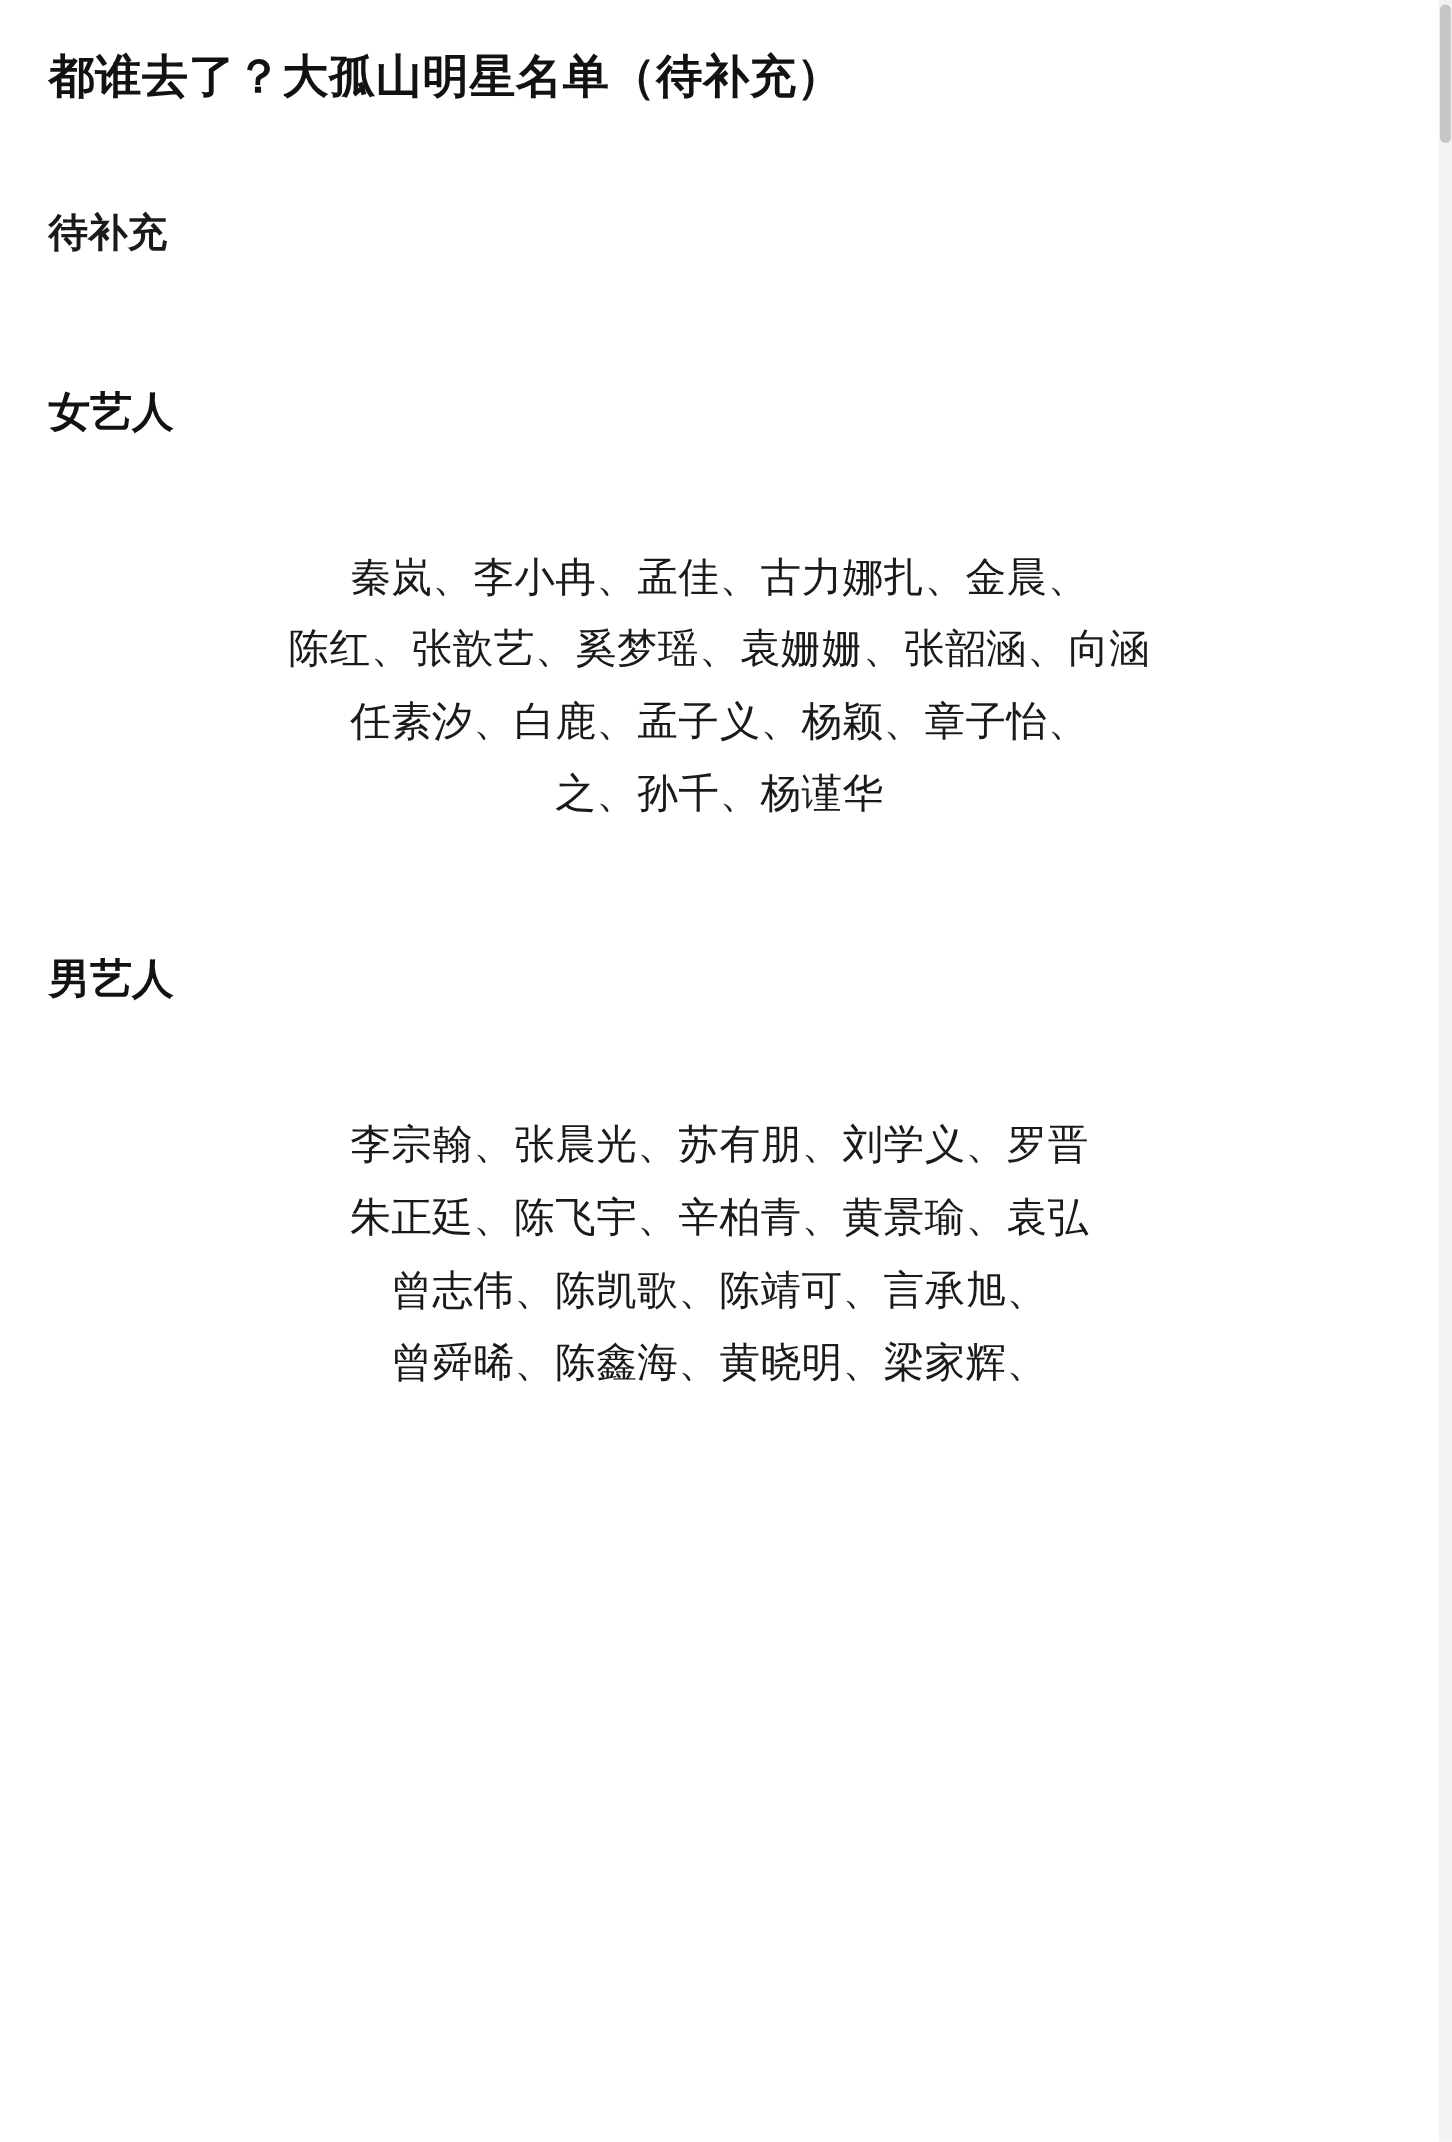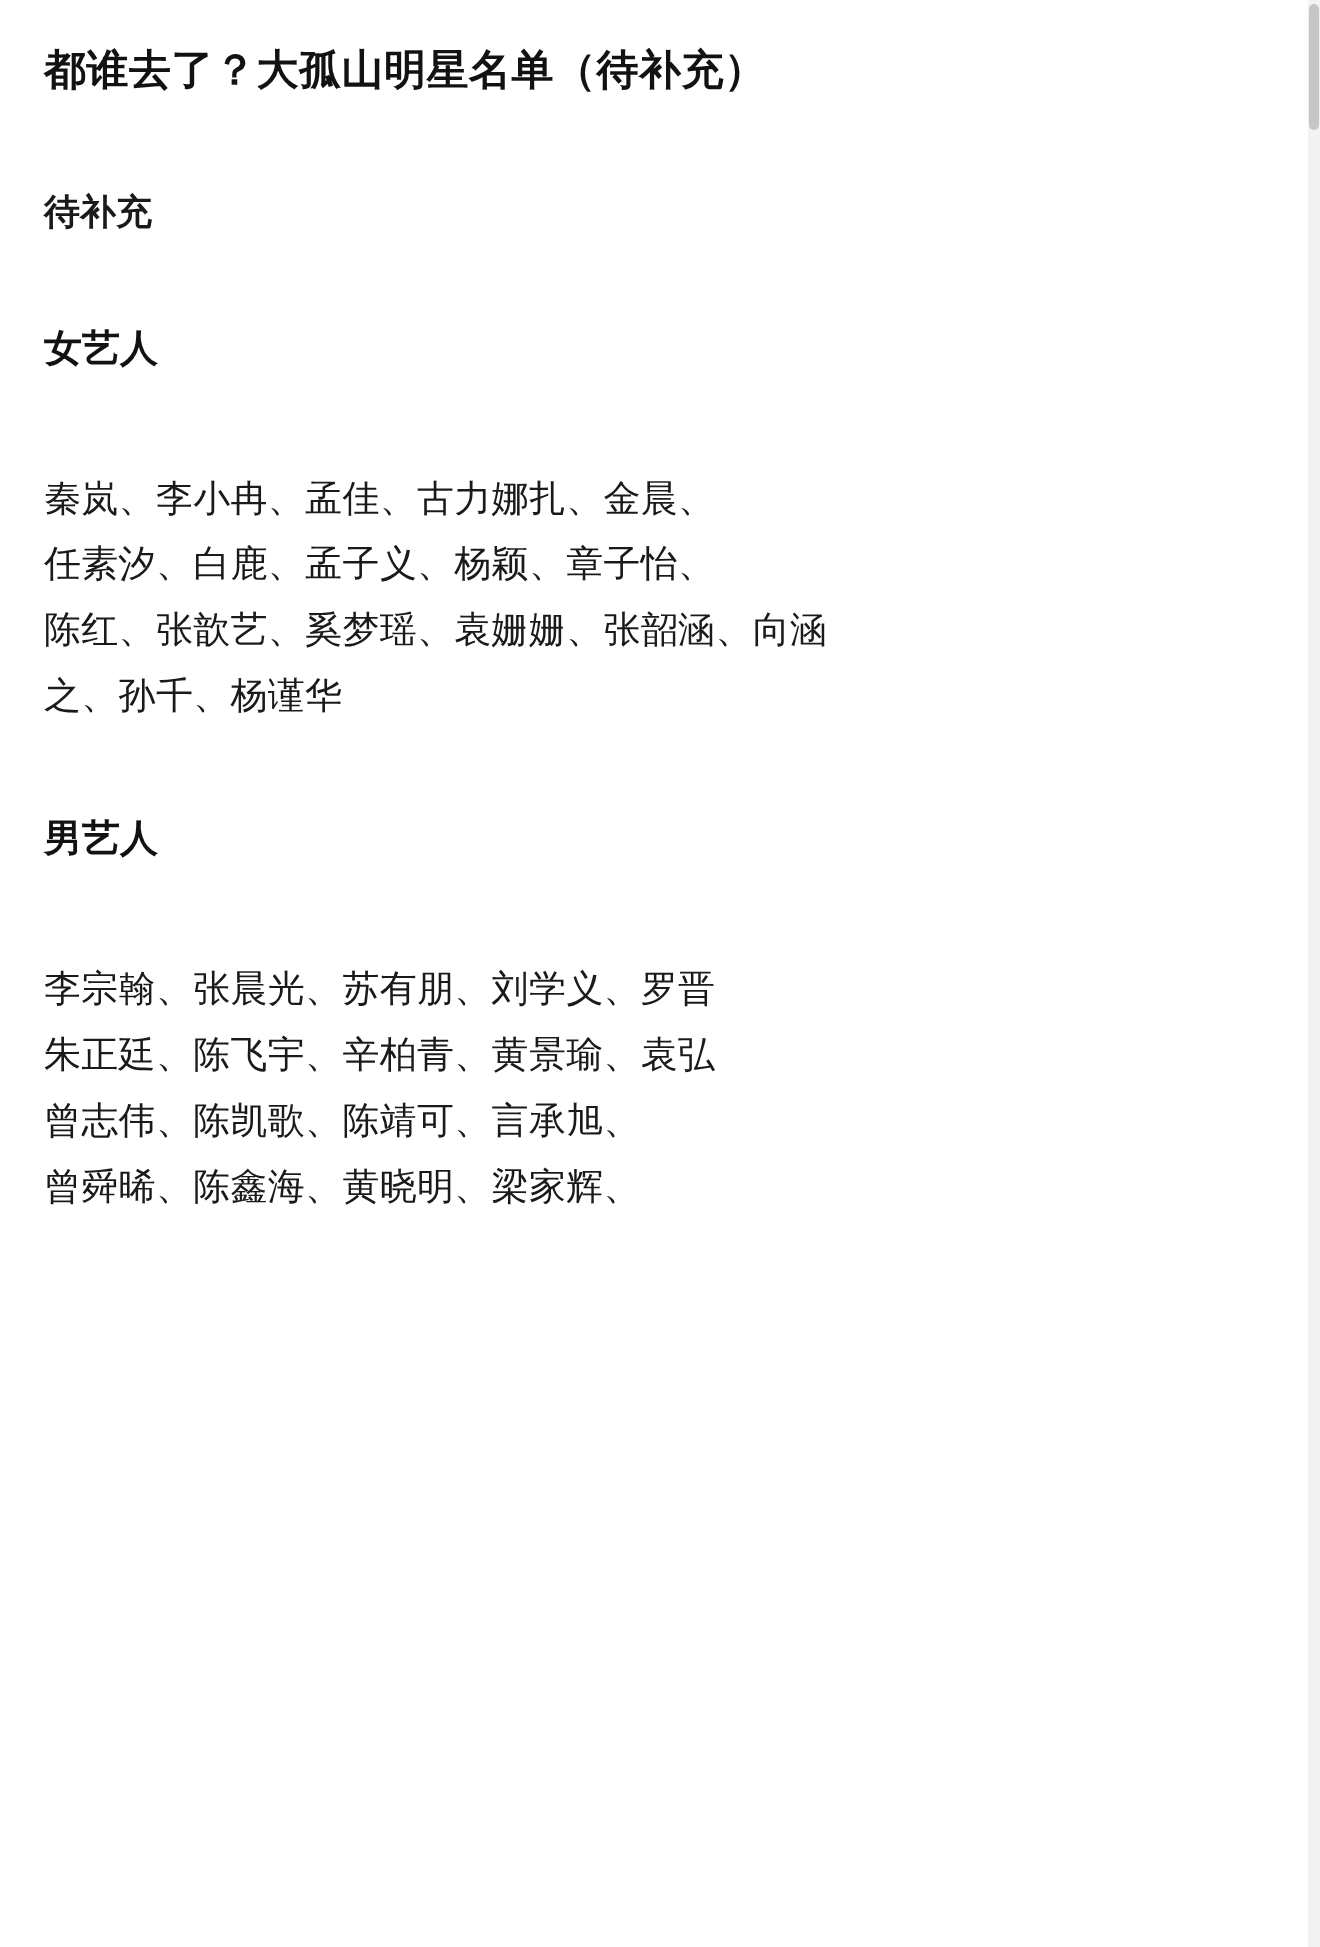--- a/index.html
+++ b/index.html
@@ -34,29 +34,30 @@
   .lead {
     font-size: 36px;
     line-height: 1.5;
     margin-top: 88px;
     color: #1a1a1a;
     font-weight: bold;
   }
   .section-heading {
     font-size: 38px;
     font-weight: bold;
-    margin-top: 84px;
+    margin-top: 110px;
     color: #121212;
   }
   .name-block {
     margin-top: 92px;
     font-size: 37px;
     line-height: 1.78;
     color: #1a1a1a;
     letter-spacing: 0.3px;
+    text-align: center;
   }
   .name-line {
     white-space: pre;
   }
   .scrollbar-track {
     position: absolute;
     top: 0;
     right: 0;
     width: 12px;
     height: 1947px;
@@ -78,22 +79,22 @@
 <div class="page">
 
   <h1 class="title">都谁去了？大孤山明星名单（待补充）</h1>
 
   <p class="lead">待补充</p>
 
   <h2 class="section-heading">女艺人</h2>
 
   <div class="name-block">
     <div class="name-line">秦岚、李小冉、孟佳、古力娜扎、金晨、</div>
+    <div class="name-line">陈红、张歆艺、奚梦瑶、袁姗姗、张韶涵、向涵</div>
     <div class="name-line">任素汐、白鹿、孟子义、杨颖、章子怡、</div>
-    <div class="name-line">陈红、张歆艺、奚梦瑶、袁姗姗、张韶涵、向涵</div>
     <div class="name-line">之、孙千、杨谨华</div>
   </div>
 
   <h2 class="section-heading">男艺人</h2>
 
   <div class="name-block">
     <div class="name-line">李宗翰、张晨光、苏有朋、刘学义、罗晋</div>
     <div class="name-line">朱正廷、陈飞宇、辛柏青、黄景瑜、袁弘</div>
     <div class="name-line">曾志伟、陈凯歌、陈靖可、言承旭、</div>
     <div class="name-line">曾舜晞、陈鑫海、黄晓明、梁家辉、</div>

